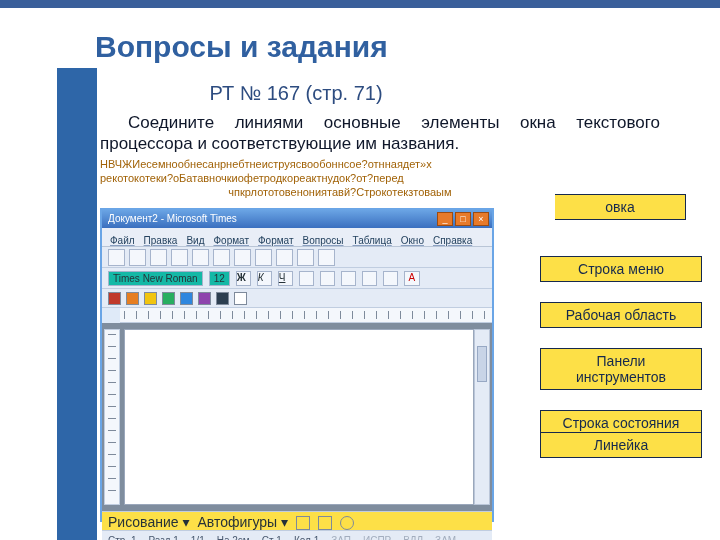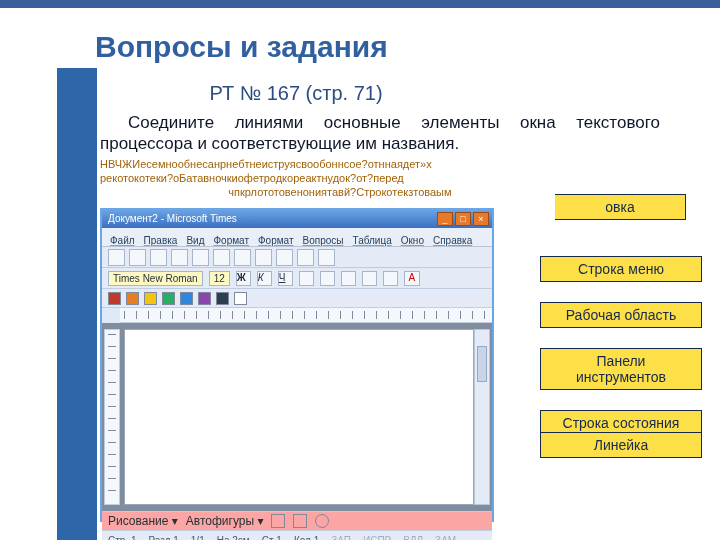--- a/index.html
+++ b/index.html
@@ -13,37 +13,37 @@
   .garbage{position:absolute;left:100px;top:158px;width:560px;font-size:11px;color:#a16207;line-height:1.25;text-align:justify;text-align-last:left;white-space:pre-wrap}
   .word{position:absolute;left:100px;top:208px;width:390px;height:310px;border:2px solid #6aa5e6;background:#dfeaf8;font-family:Tahoma,Arial,sans-serif;color:#263238}
   .word .titlebar{height:18px;background:linear-gradient(#6aa4e4,#3a6fbf);color:#fff;font-size:10px;line-height:18px;padding-left:6px;position:relative}
   .word .titlebar .winbtns{position:absolute;right:3px;top:2px;display:flex;gap:2px}
   .word .titlebar .winbtns span{width:14px;height:12px;background:#e77a2a;border:1px solid #9b4b12;font-size:9px;line-height:12px;text-align:center;color:#fff}
   .word .menu{height:18px;background:#e9eef7;color:#24425f;font-size:10px;display:flex;align-items:flex-end;gap:9px;padding:0 8px;border-bottom:1px solid #b9c5d6}
   .word .menu span{text-decoration:underline;text-decoration-color:#8aa0c2}
   .word .tb1{height:20px;background:#e4ebf6;display:flex;align-items:center;gap:4px;padding:0 6px;font-size:10px;border-bottom:1px solid #c0cde0}
   .word .tb1 .ic{width:15px;height:15px;border:1px solid #a6b4cc;background:#f4f7fc}
   .word .tb2{height:20px;background:#e4ebf6;display:flex;align-items:center;gap:6px;padding:0 6px;font-size:10px;border-bottom:1px solid #c0cde0}
-  .word .tb2 .font{border:1px solid #a6b4cc;background:#fef9c3;padding:1px 4px}
+  .word .tb2 .font{border:1px solid #a6b4cc;background:#14b8a6;padding:1px 4px}
   .word .tb2 .ic{width:13px;height:13px;border:1px solid #a6b4cc;background:#f4f7fc}
   .word .tb2 .b{font-weight:bold}
   .word .tb2 .i{font-style:italic}
   .word .tb2 .u{text-decoration:underline}
   .word .tb2 .a{width:14px;text-align:center}
   .word .tb3{height:18px;background:#e4ebf6;display:flex;align-items:center;gap:5px;padding:0 6px;font-size:10px;border-bottom:1px solid #c0cde0}
   .word .tb3 .sw{width:11px;height:11px;border:1px solid #7e8a9b}
   .word .rulerH{height:14px;background:#f4f7fc;border-bottom:1px solid #c0cde0;position:relative;margin-left:18px}
   .word .rulerH::before{content:"";position:absolute;left:4px;right:4px;top:3px;height:8px;background:repeating-linear-gradient(90deg,#7e8a9b 0 1px,transparent 1px 12px)}
   .word .workarea{position:relative;height:176px;background:#7f8d9e;padding:6px 6px 6px 0}
   .word .rulerV{position:absolute;left:2px;top:6px;width:14px;bottom:6px;background:#f4f7fc;border:1px solid #c0cde0}
   .word .rulerV::before{content:"";position:absolute;left:3px;right:3px;top:4px;bottom:4px;background:repeating-linear-gradient(#7e8a9b 0 1px,transparent 1px 12px)}
   .word .paper{position:absolute;left:22px;top:6px;right:18px;bottom:6px;background:#fff;border:1px solid #9aa7bb}
   .word .scrollV{position:absolute;right:2px;top:6px;bottom:6px;width:14px;background:#e4ebf6;border:1px solid #bac6d9}
   .word .scrollV::before{content:"";position:absolute;left:2px;right:2px;top:16px;height:34px;background:#c8d4e7;border:1px solid #97a8c4}
-  .word .drawbar{height:18px;background:#fca5a5;border-top:1px solid #c0cde0;display:flex;align-items:center;gap:8px;padding:0 6px;font-size:12px}
+  .word .drawbar{height:18px;background:#fde047;border-top:1px solid #c0cde0;display:flex;align-items:flex-end;gap:8px;padding:0 6px;font-size:14px}
   .word .drawbar .shape{width:12px;height:12px;border:1px solid #7e8a9b}
   .word .status{height:18px;background:#e4ebf6;border-top:1px solid #c0cde0;display:flex;align-items:center;gap:12px;padding:0 6px;font-size:10px;color:#47576e}
   .word .status .dim{color:#a2adbe}
   .label-box{position:absolute;border:1px solid #16294d;background:#fde047;color:#16294d;font-size:14px;text-align:center;display:flex;align-items:center;justify-content:center;padding:4px 10px;width:140px}
 </style>
 </head>
 <body>
 
 <div class="page">
   <div class="top-band"></div>

